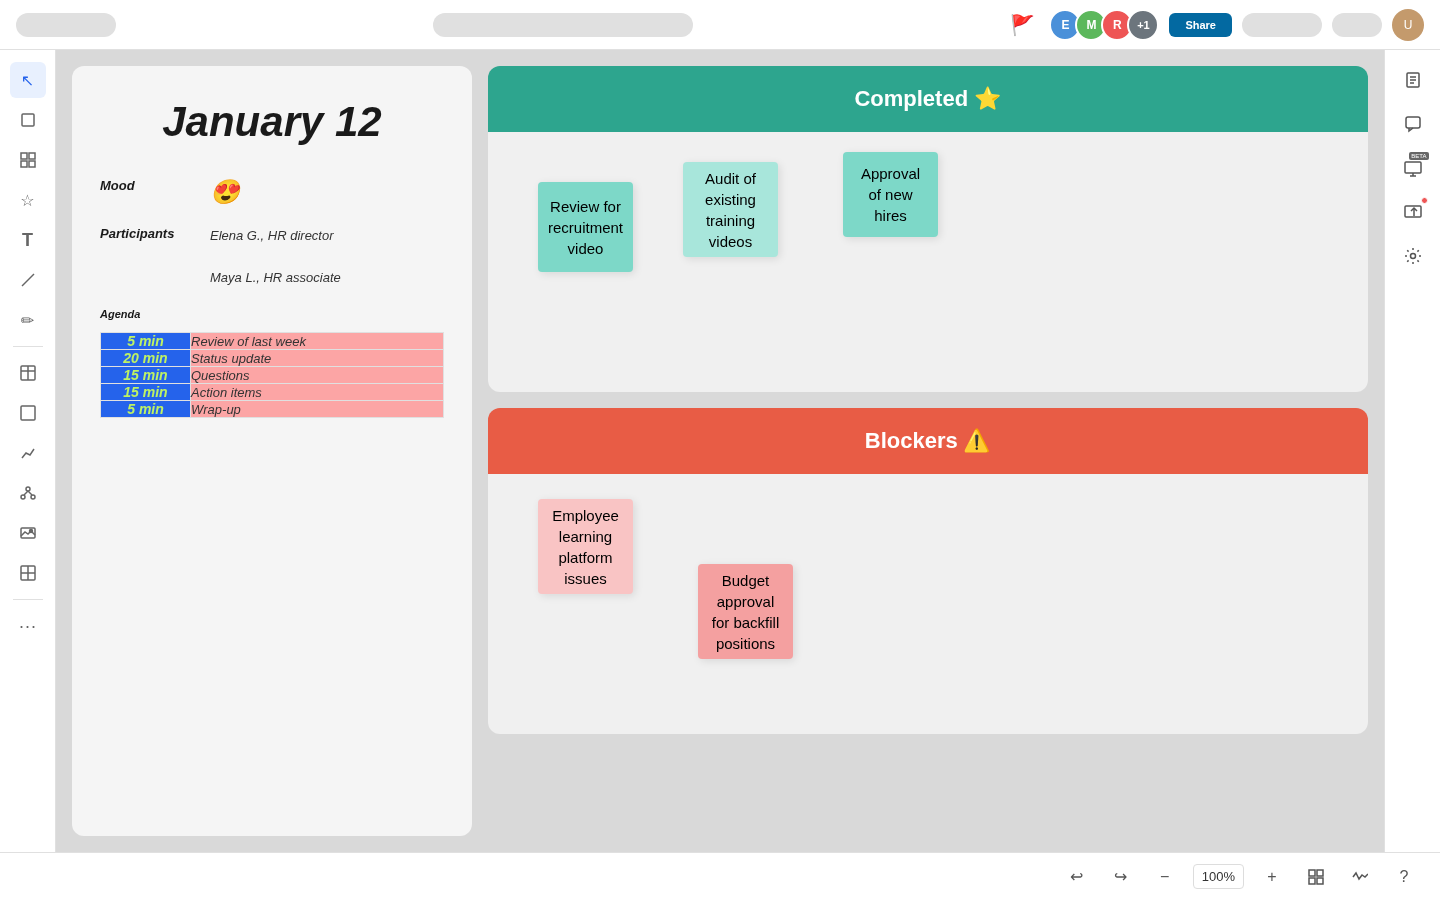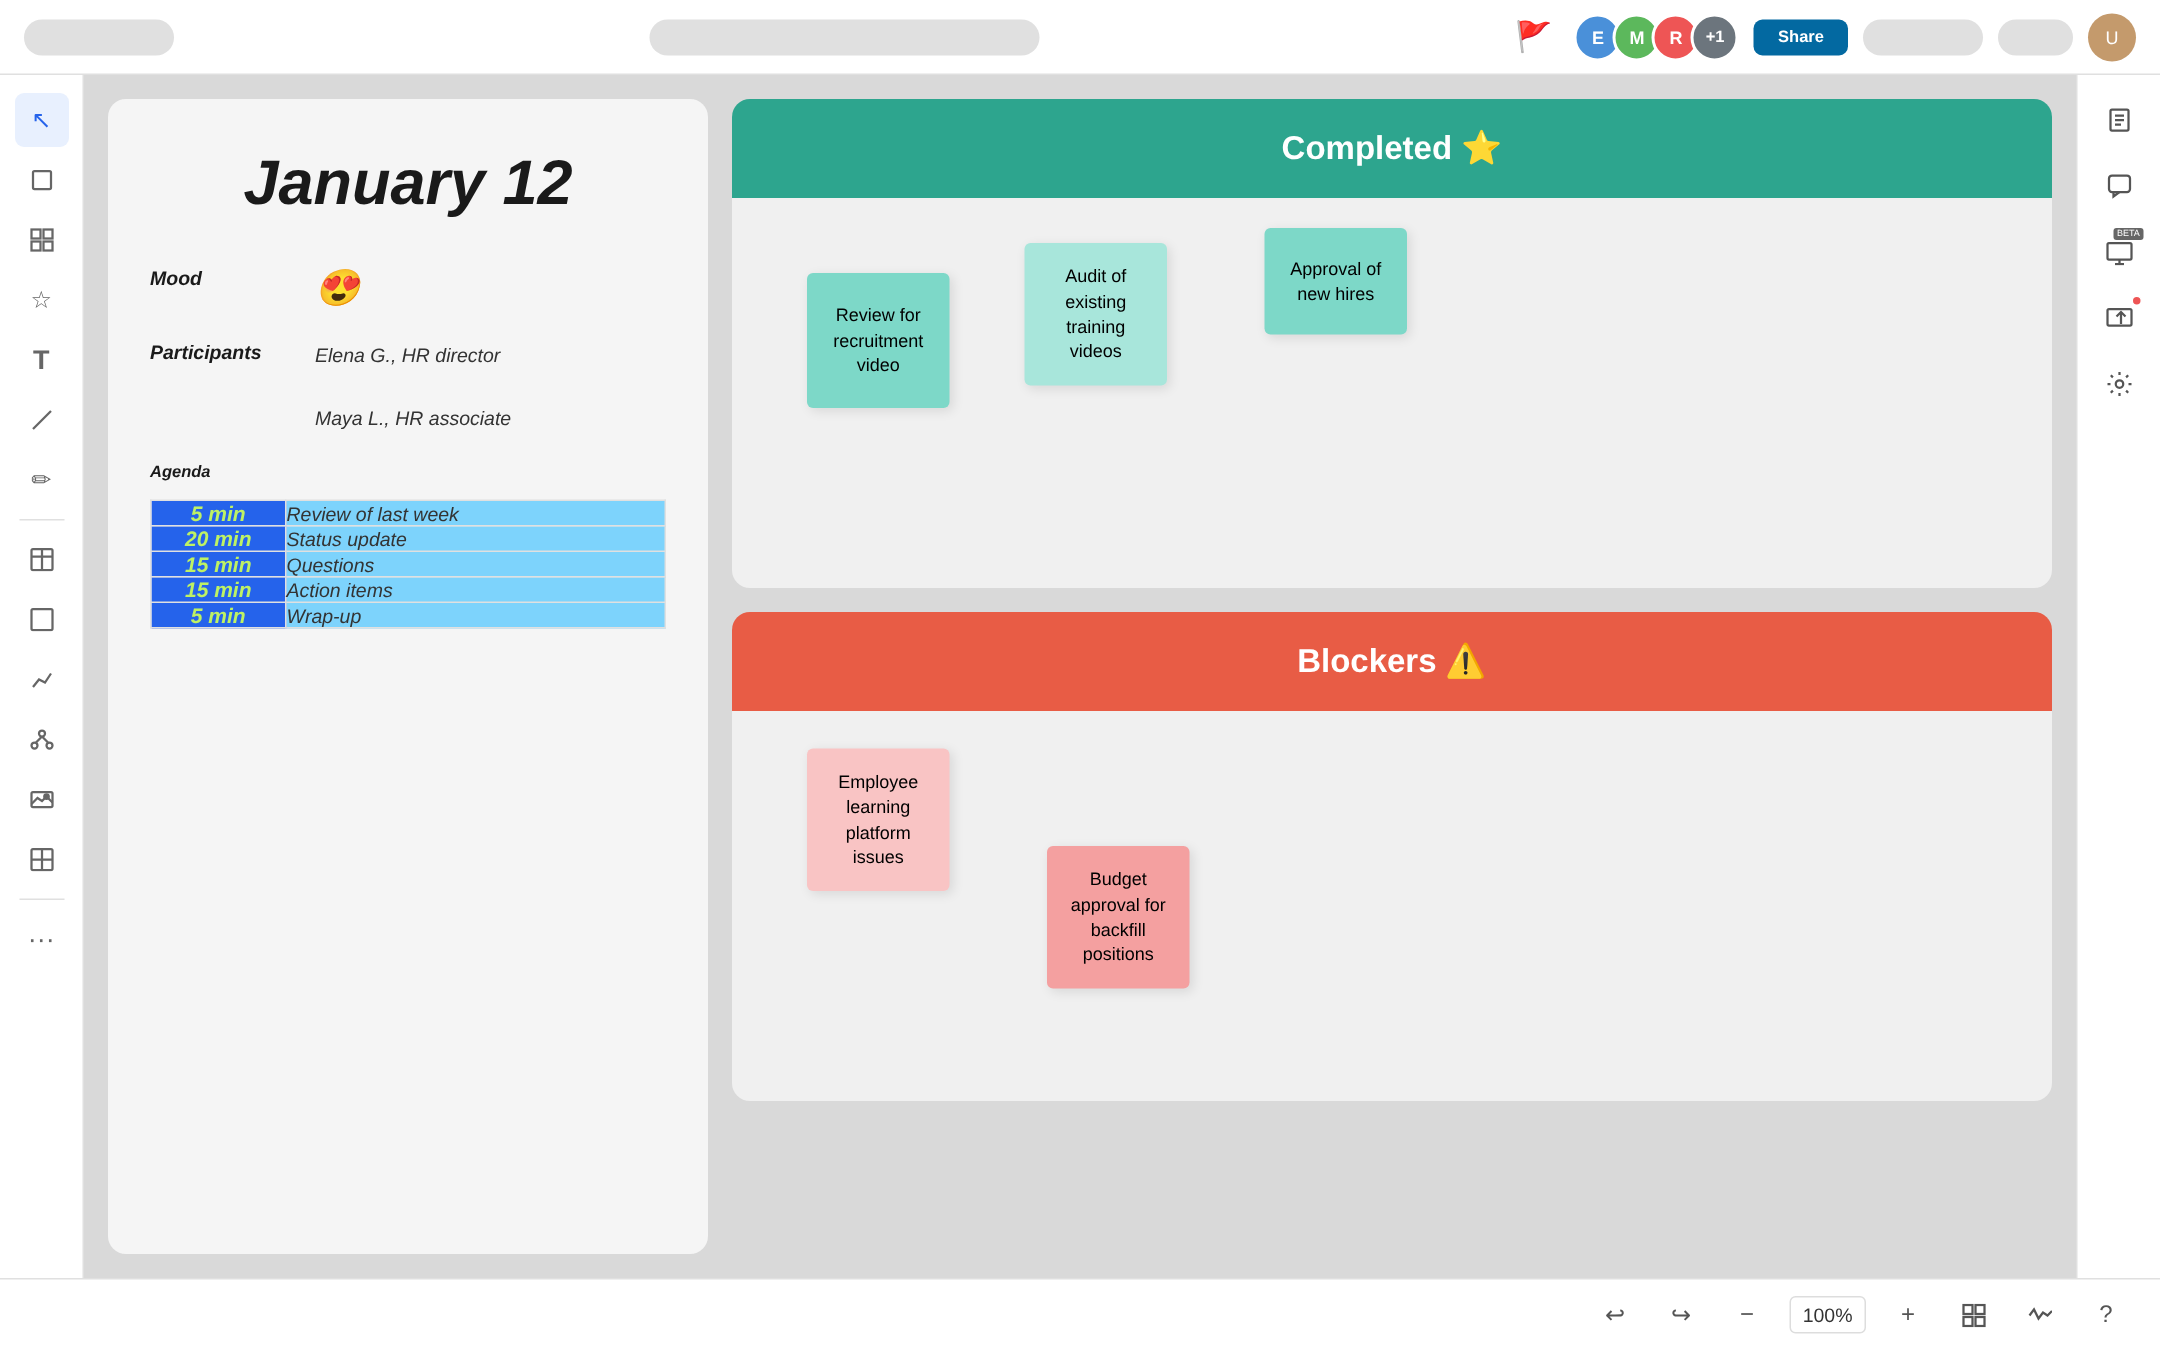--- a/index.html
+++ b/index.html
@@ -195,21 +195,21 @@
     .agenda-time {
       background: #2563eb;
       color: #bef264;
       text-align: center;
       font-weight: 700;
       font-size: 14px;
       padding: 14px 10px;
       width: 90px;
     }
     .agenda-item {
-      background: #7dd3fc;
+      background: #fca5a5;
       padding: 14px 16px;
       font-size: 13px;
       color: #333;
     }
 
     
     .boards-panel {
       flex: 1;
       display: flex;
       flex-direction: column;
@@ -245,21 +245,21 @@
       min-height: 260px;
       padding: 20px;
       position: relative;
     }
 
     
     .sticky-note {
       position: absolute;
       border-radius: 4px;
       padding: 10px 12px;
-      font-size: 12px;
+      font-size: 15px;
       text-align: center;
       display: flex;
       align-items: center;
       justify-content: center;
       box-shadow: 2px 2px 8px rgba(0,0,0,0.1);
       line-height: 1.4;
     }
 
     .sticky-teal { background: #7dd8c8; }
     .sticky-teal-light { background: #a8e6db; }
@@ -444,21 +444,21 @@
         <div class="board-header">
           <span>Completed ⭐</span>
         </div>
         <div class="board-body">
           <div class="sticky-note sticky-teal" style="left:50px; top:50px; width:95px; height:90px;">
             Review for recruitment video
           </div>
           <div class="sticky-note sticky-teal-light" style="left:195px; top:30px; width:95px; height:95px;">
             Audit of existing training videos
           </div>
-          <div class="sticky-note sticky-teal" style="left:355px; top:20px; width:95px; height:71px;">
+          <div class="sticky-note sticky-teal" style="left:355px; top:20px; width:95px; height:85px;">
             Approval of new hires
           </div>
         </div>
       </div>
 
       <div class="board-section board-blockers">
         <div class="board-header">
           <span>Blockers ⚠️</span>
         </div>
         <div class="board-body">

